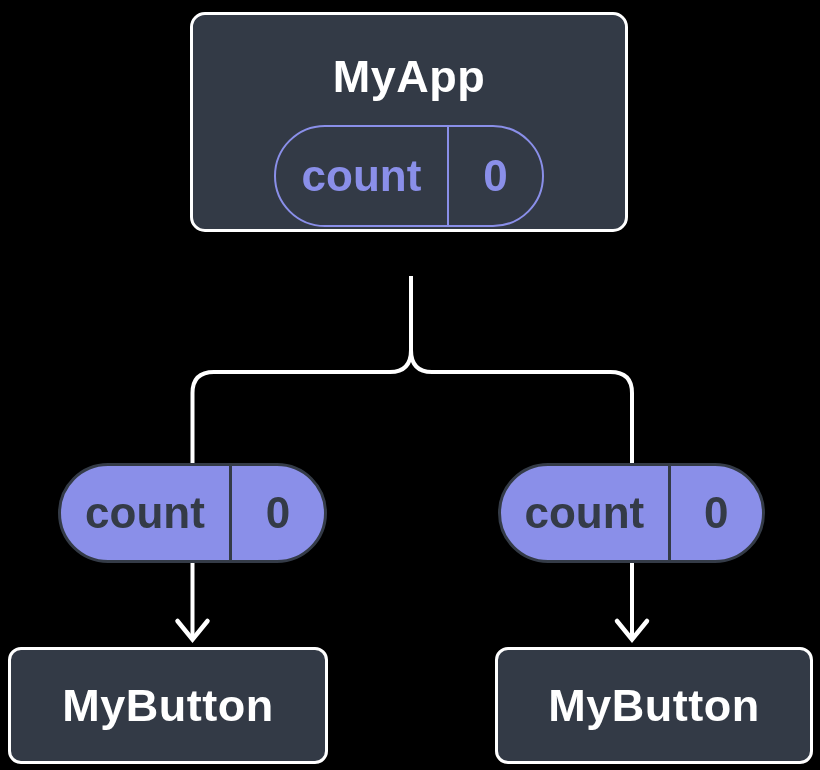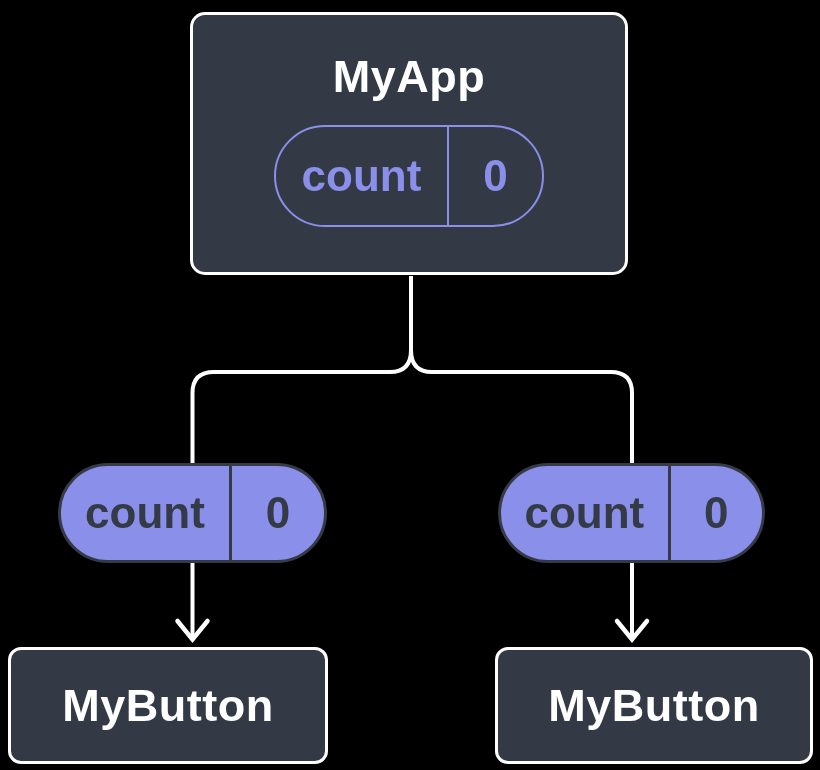--- a/index.html
+++ b/index.html
@@ -31,21 +31,21 @@
 
   .node {
     position: absolute;
     background: var(--node-fill);
     border: 3.5px solid var(--node-border);
     z-index: 2;
   }
 
   .node-root {
     left: 190px; top: 12px;
-    width: 438px; height: 263px;
+    width: 438px; height: 220px;
     border-radius: 15px;
   }
 
   .node-title {
     position: absolute;
     left: 0; right: 0;
     text-align: center;
     color: #ffffff;
     font-size: 45px;
     font-weight: 700;

